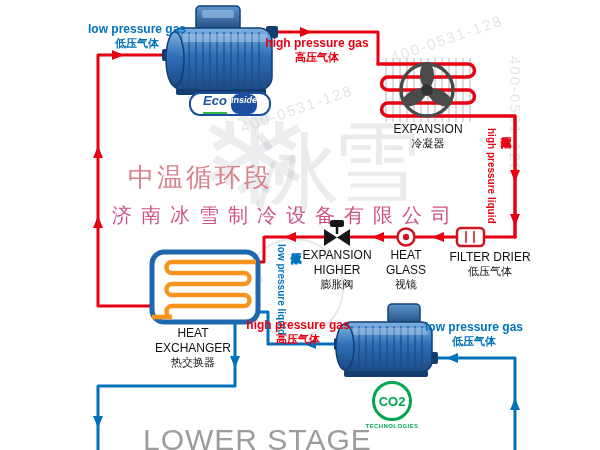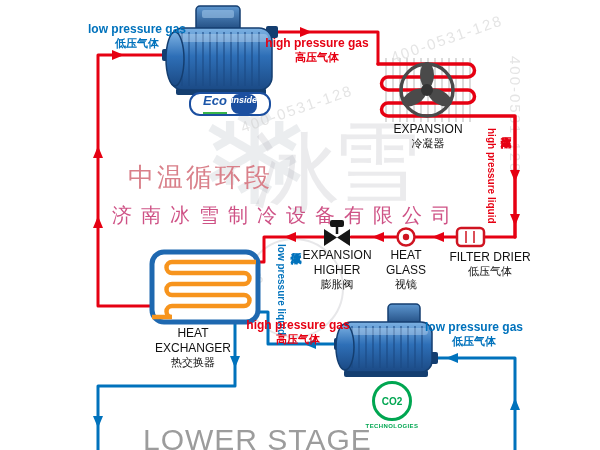--- a/index.html
+++ b/index.html
@@ -28,21 +28,21 @@
   .stitle{position:absolute;z-index:3;color:#9c9c9c;font-size:30px;letter-spacing:1px;white-space:nowrap;}
   .stitle-zh{position:absolute;z-index:3;color:#d9808a;font-size:26px;letter-spacing:3px;white-space:nowrap;}
   
   .eco{position:absolute;z-index:4;left:189px;top:92px;width:78px;height:20px;background:#fff;
        border:2px solid #1b4fa0;border-radius:11px;display:flex;justify-content:center;gap:4px;}
   .eco-brand{color:#1b55a8;font-weight:bold;font-style:italic;font-size:13px;border-bottom:2px solid #39b54a;line-height:1;}
   .eco-inside{background:#1b4fa0;color:#fff;font-style:italic;font-weight:bold;font-size:9px;
               padding:1px 0;border-radius:8px;line-height:1.2;}
   .co2{position:absolute;z-index:4;left:364px;top:381px;width:56px;text-align:center;}
   .co2-ring{width:34px;height:34px;border:3px solid #00a651;border-radius:50%;margin:0 auto;
-            display:flex;align-items:center;justify-content:center;color:#00a651;font-weight:bold;font-size:10px;}
+            display:flex;align-items:center;justify-content:center;color:#00a651;font-weight:bold;font-size:13px;}
   .co2-sub{color:#00a651;font-size:6px;font-weight:bold;letter-spacing:.4px;margin-top:2px;}
 </style>
 </head>
 <body>
 
 <div class="stage">
 
   <div class="wm wm-flake" style="left:196px;top:86px">❄</div>
   <div class="wm wm-char" style="left:252px;top:130px">冰</div>
   <div class="wm wm-char" style="left:332px;top:118px">雪</div>

